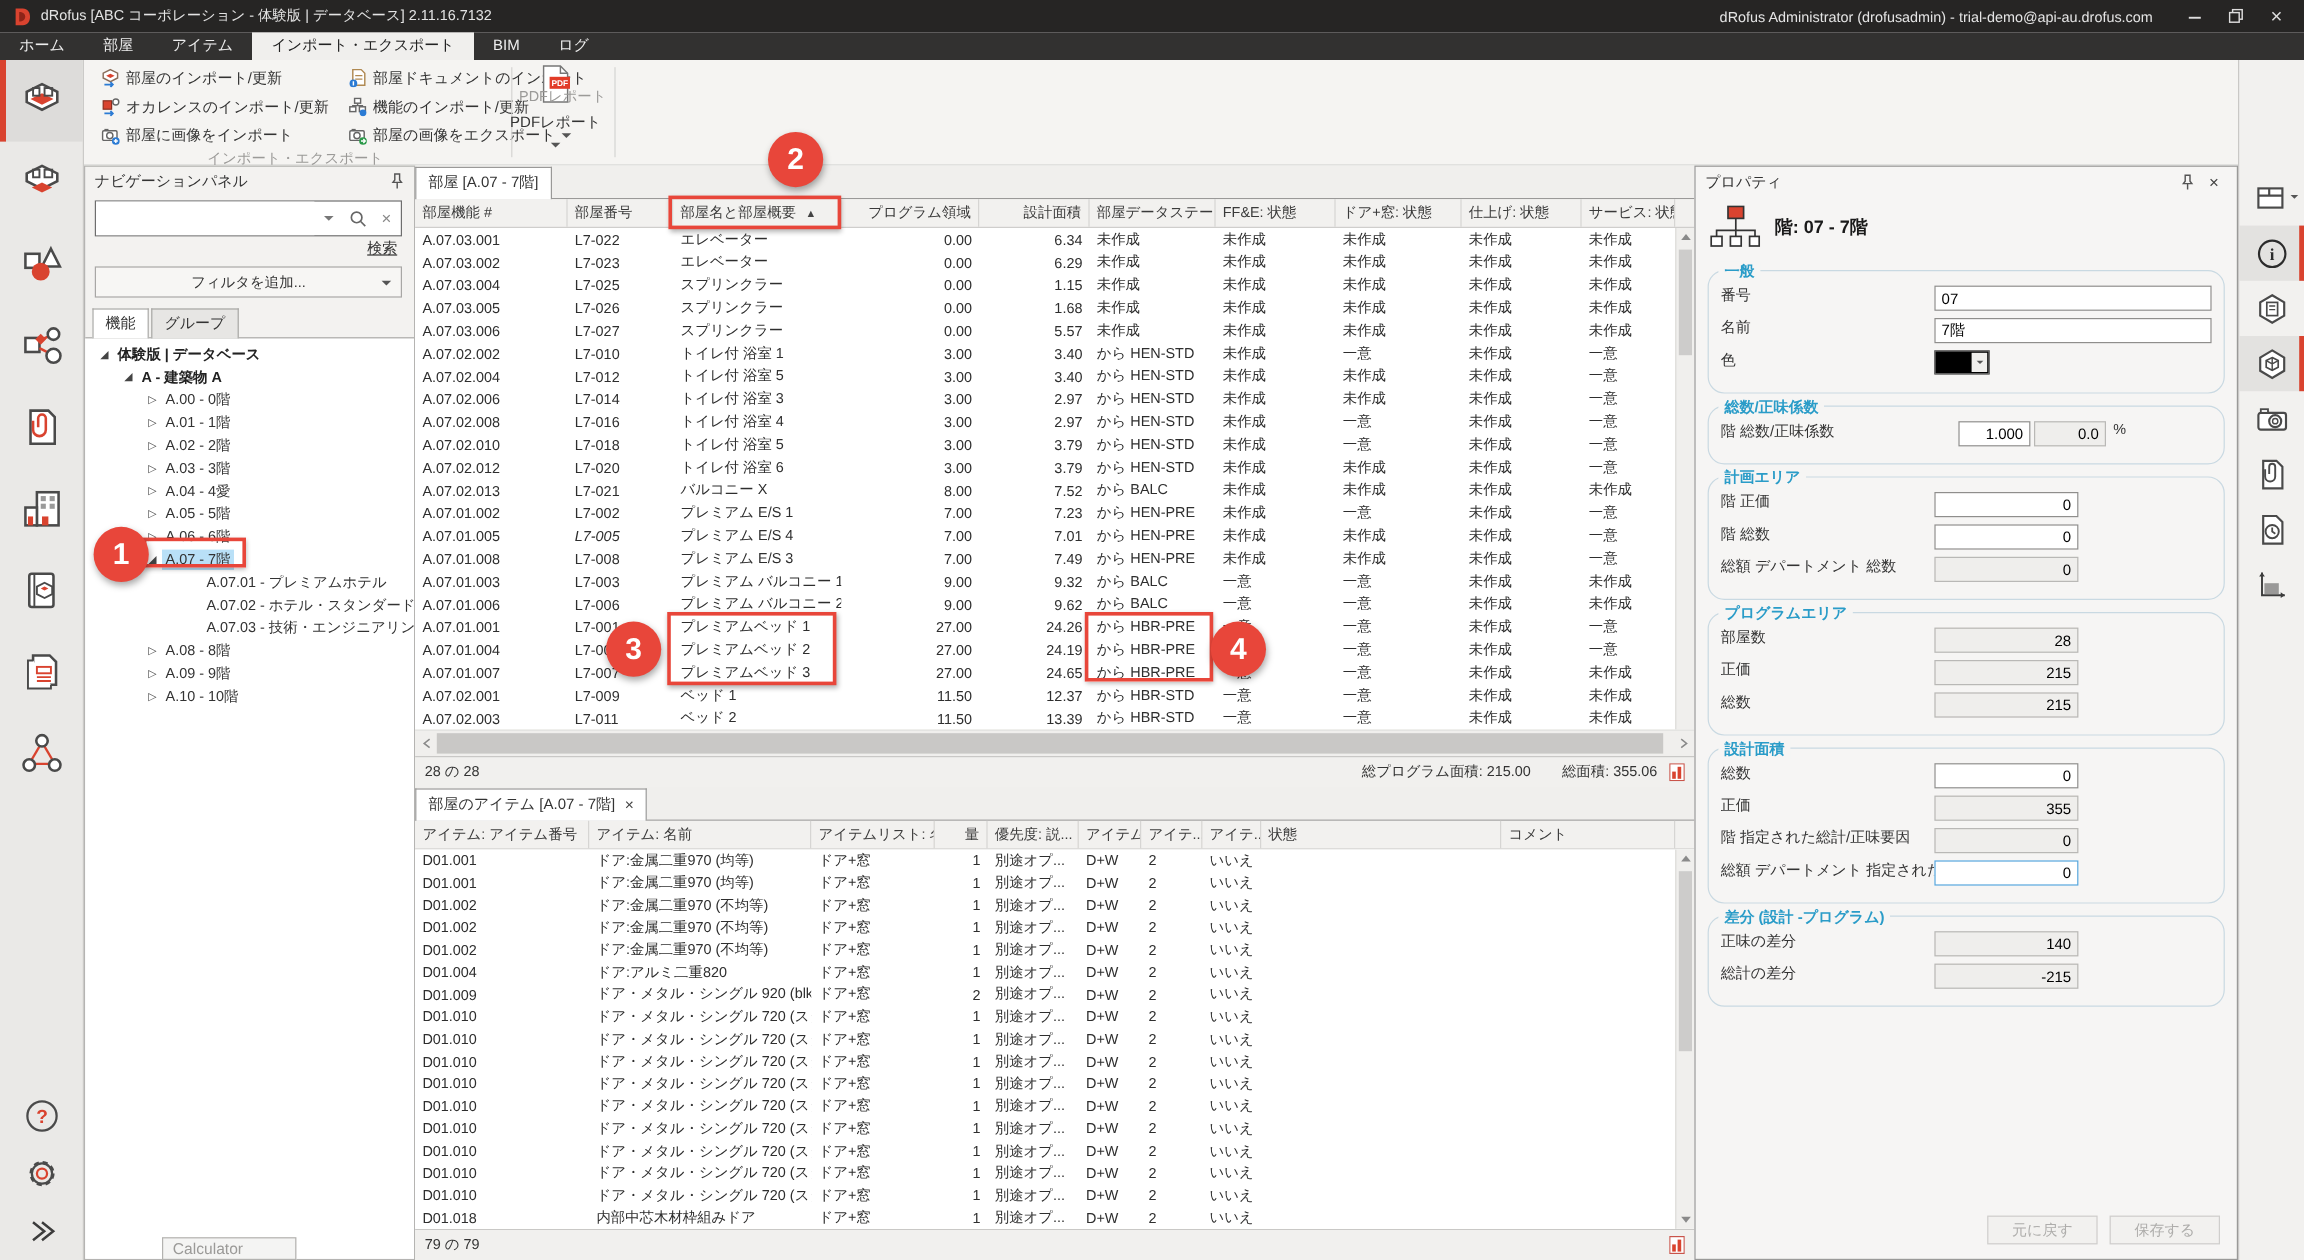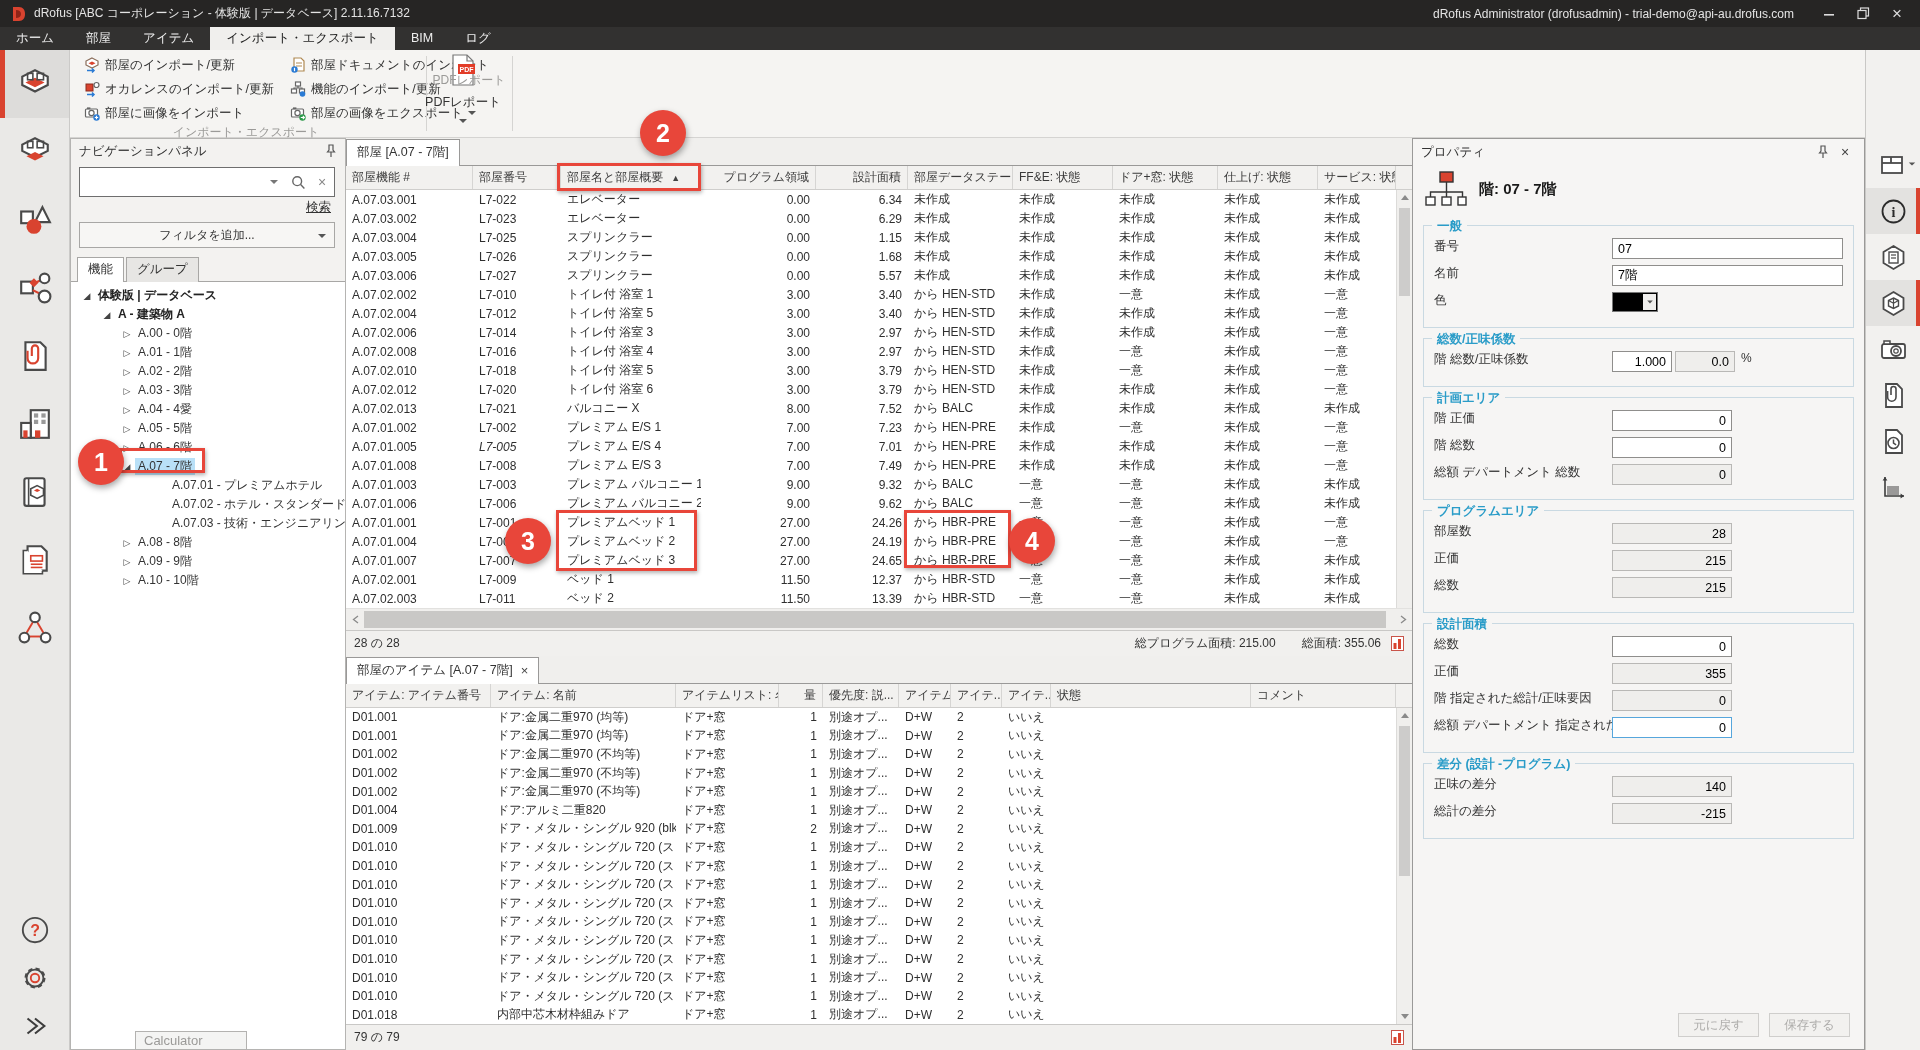--- a/index.html
+++ b/index.html
@@ -95,36 +95,36 @@
   .stat-icon { width:13px; height:15px; margin-left:10px; }
 
   
   .props { position:absolute; left:1412px; width:453px; top:138px; bottom:0; background:#f6f5f4; border:1px solid #9a9998; display:flex; flex-direction:column; }
   .pp-header { height:26px; display:flex; align-items:center; padding:0 8px; font-size:12.5px; }
   .pp-header .fill { flex:1; }
   .pp-hicon { width:22px; display:flex; justify-content:center; color:#444; }
   .pp-title { display:flex; align-items:center; gap:12px; padding:6px 12px 8px; }
   .pp-title svg { width:42px; height:36px; }
   .pp-title .t { font-size:15px; font-weight:bold; color:#1a1a1a; }
-  .group { border:1px solid #c9d9e2; border-radius:0; margin:10px 10px 0; padding:12px 10px 8px; position:relative; }
+  .group { border:1px solid #c9d9e2; border-radius:14px; margin:10px 10px 0; padding:12px 10px 8px; position:relative; }
   .group-title { position:absolute; top:-8px; left:8px; background:#f6f5f4; padding:0 5px; color:#2a9cc8; font-weight:bold; font-size:12.5px; }
   .prow { display:flex; align-items:flex-start; height:27px; }
   .prow .lbl { width:178px; flex:none; color:#333; font-size:12.5px; white-space:nowrap; overflow:hidden; }
   .pin { height:21px; border:1px solid #8f8e8c; background:#fff; font-size:12.5px; padding:0 5px; font-family:inherit; }
   .pin.num { width:120px; text-align:right; }
   .pin.txt { width:240px; text-align:left; }
   .pin.ro { background:#efeeec; border-color:#b9b8b6; }
   .pin.focus { border:1px solid #56a6dc; }
-  .pin.half { width:60px; text-align:right; }
+  .pin.half { width:60px; text-align:right;margin-left:20px; }
   .pct { margin-left:6px; }
   .colorswatch { width:46px; height:20px; background:#000; border:1px solid #777; position:relative; }
   .colorswatch .dd { position:absolute; right:1px; top:1px; bottom:1px; width:13px; background:#f0efed; display:flex; align-items:center; justify-content:center; }
   .pp-fill { flex:1; }
   .pp-buttons { display:flex; justify-content:flex-end; gap:10px; padding:0 14px 12px; }
-  .pp-btn { width:81px; height:24px; background:#f2f1ef; border:1px solid #cfcecc; color:#aeadab; font-size:12.5px; display:flex; align-items:center; justify-content:center; }
+  .pp-btn { width:92px; height:24px; background:#f2f1ef; border:1px solid #cfcecc; color:#aeadab; font-size:12.5px; display:flex; align-items:center; justify-content:center; }
 
   
   .rightstrip { position:absolute; right:0; top:50px; width:55px; bottom:0; background:#f2f1ef; border-left:1px solid #c9c8c6; display:flex; flex-direction:column; padding-top:92px; }
   .rs-item { height:46px; flex:none; display:flex; align-items:center; justify-content:center; position:relative; }
   .rs-item svg { width:27px; height:27px; }
   .rs-item.active { background:#e3e2e0; }
   .rs-item.active::after { content:""; position:absolute; right:0; top:0; bottom:0; width:4px; background:#d9432f; }
   .rs-item .caret-down { position:absolute; right:4px; top:20px; }
 
   

